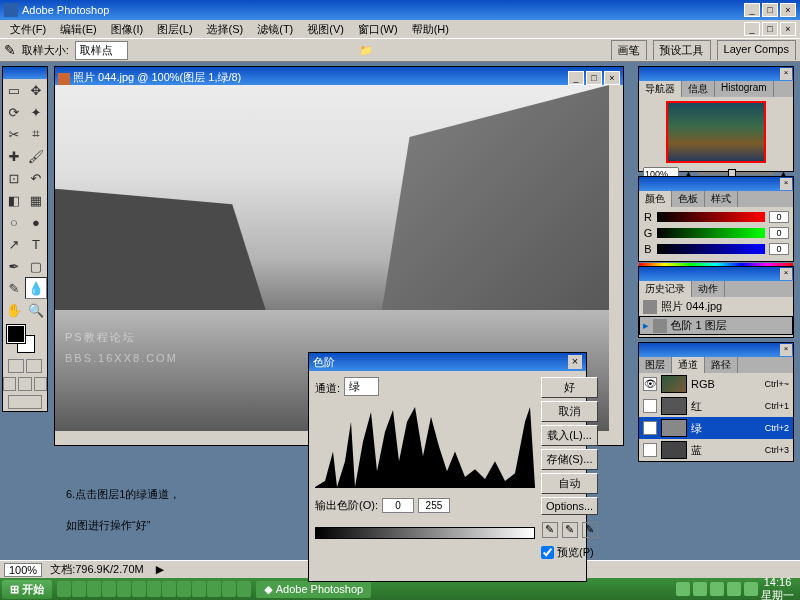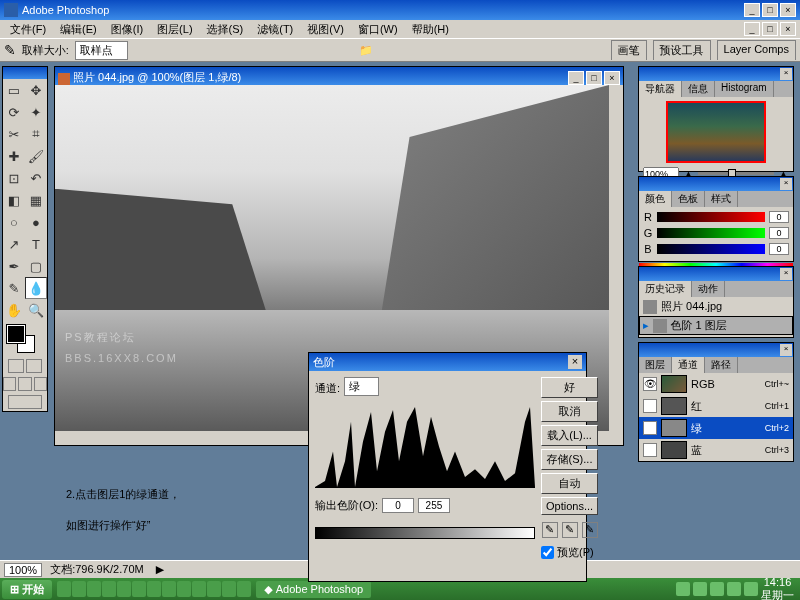--- a/index.html
+++ b/index.html
@@ -189,21 +189,21 @@
     </div>
     <div class="canvas">
       <div class="mtn"></div>
         <div class="mtn2"></div>
         <div class="water"></div>
       <div class="wm"><span>PS教程论坛</span><br><span>BBS.16XX8.COM</span></div>
     </div>
   </div>
 
   <div class="instr">
-    <span>2.点击图层1的绿通道，</span><br><span>如图进行操作“好”</span>
+    <span>6.点击图层1的绿通道，</span><br><span>如图进行操作“好”</span>
   </div>
 
   <div class="levels">
     <div class="lvtitle">
       <span>色阶</span>
       <div class="cls">×</div>
     </div>
     <div class="lvbody">
       <div class="lvleft">
         <div class="lvrow">

